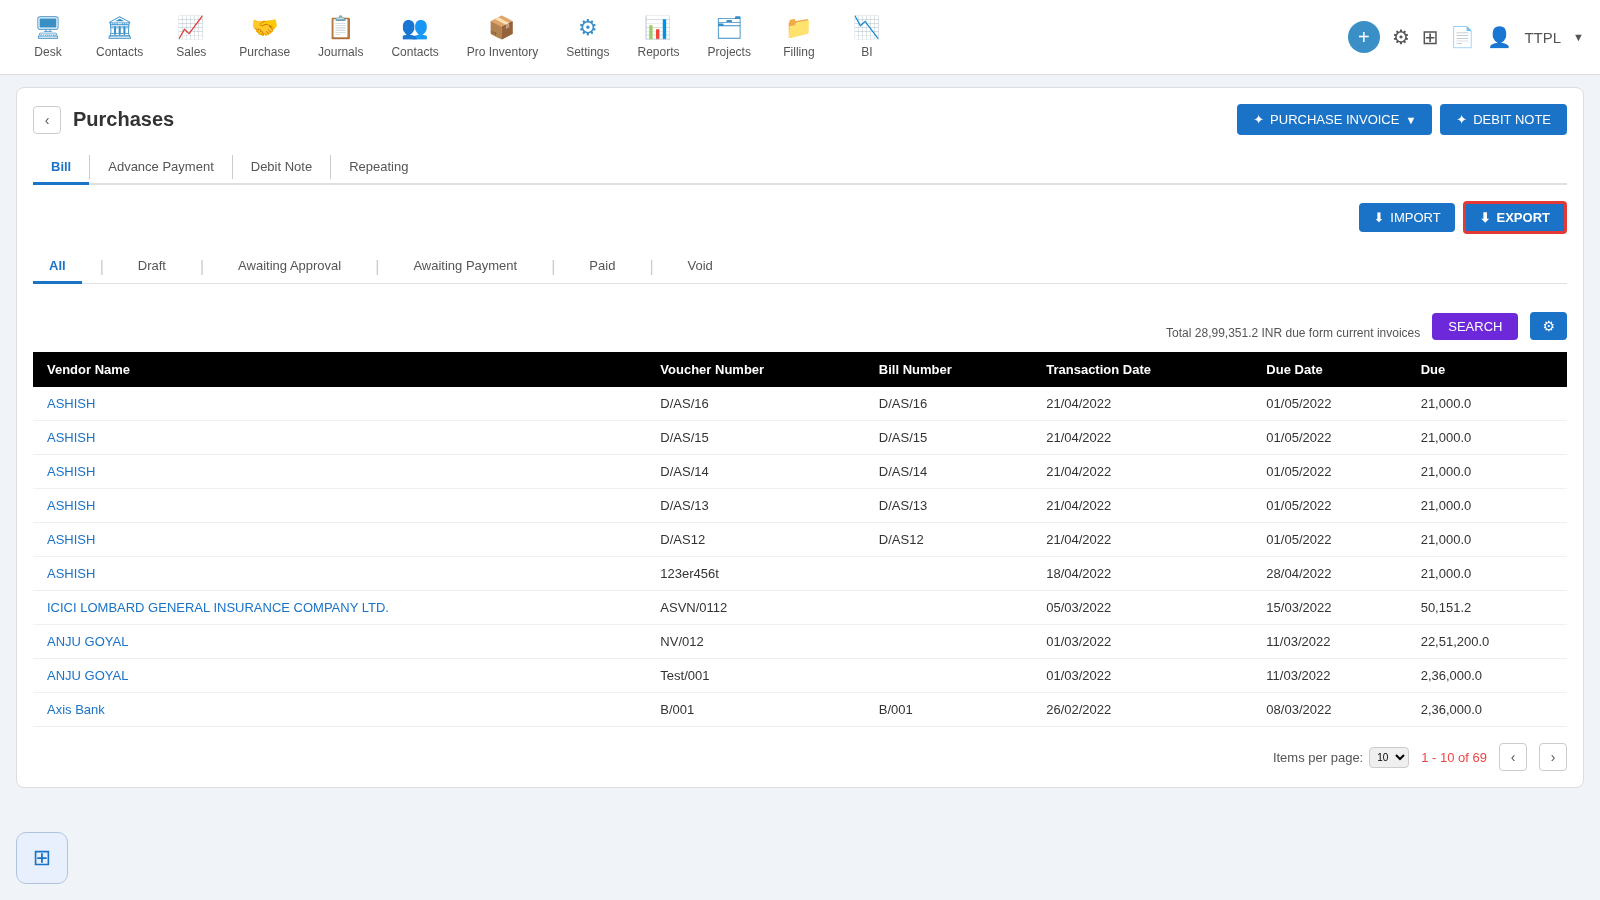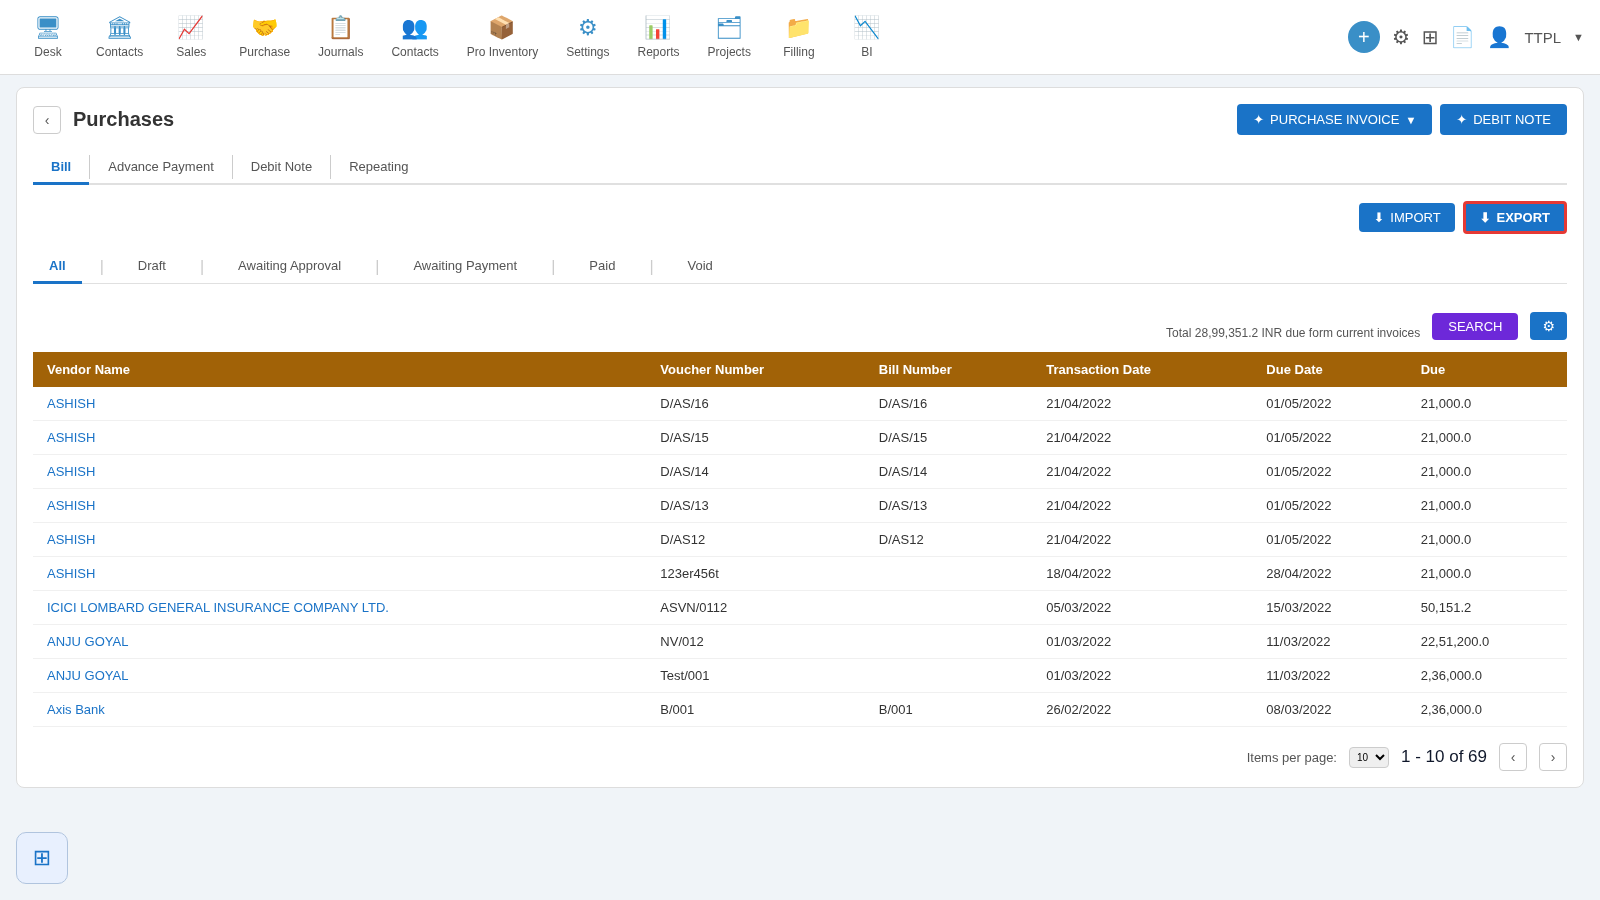--- a/index.html
+++ b/index.html
@@ -100,39 +100,39 @@
       background: #6d28d9; color: #fff; border: none; border-radius: 4px;
       padding: 6px 16px; cursor: pointer; font-size: 13px;
     }
     .btn-gear {
       background: #1a73c7; color: #fff; border: none; border-radius: 4px;
       padding: 6px 12px; cursor: pointer; font-size: 14px;
     }
 
     
     .data-table { width: 100%; border-collapse: collapse; }
-    .data-table thead tr { background: #a16207; color: #fff; }
+    .data-table thead tr { background: #000000; color: #fff; }
     .data-table thead th {
       padding: 10px 14px; text-align: left; font-size: 13px; font-weight: 600;
     }
     .data-table tbody tr { border-bottom: 1px solid #f0f0f0; }
     .data-table tbody td { padding: 9px 14px; font-size: 13px; color: #333; }
     .vendor-link { color: #1a73c7; cursor: pointer; text-decoration: none; }
 
     
     .pagination {
       display: flex; justify-content: flex-end; align-items: center;
       gap: 12px; margin-top: 16px; font-size: 13px; color: #555;
     }
-    .items-per-page { display: flex; align-items: center; gap: 12px; }
+    .items-per-page { display: flex; align-items: center; gap: 6px; }
     .per-page-select {
       border: 1px solid #ccc; border-radius: 4px; padding: 3px 3px;
       font-size: 10px; cursor: pointer;
     }
-    .page-info { font-size: 17px; color: #0f172a; }
+    .page-info { font-size: 13px; color: #ef4444; }
     .page-btn {
       border: 1px solid #ccc; background: #fff; border-radius: 4px;
       width: 28px; height: 28px; cursor: pointer; font-size: 14px;
       display: flex; align-items: center; justify-content: center; color: #555;
     }
 
     
     .bottom-widget {
       position: fixed; bottom: 16px; left: 16px;
       background: #e8f0fe; border: 1px solid #b0c4de; border-radius: 10px;

